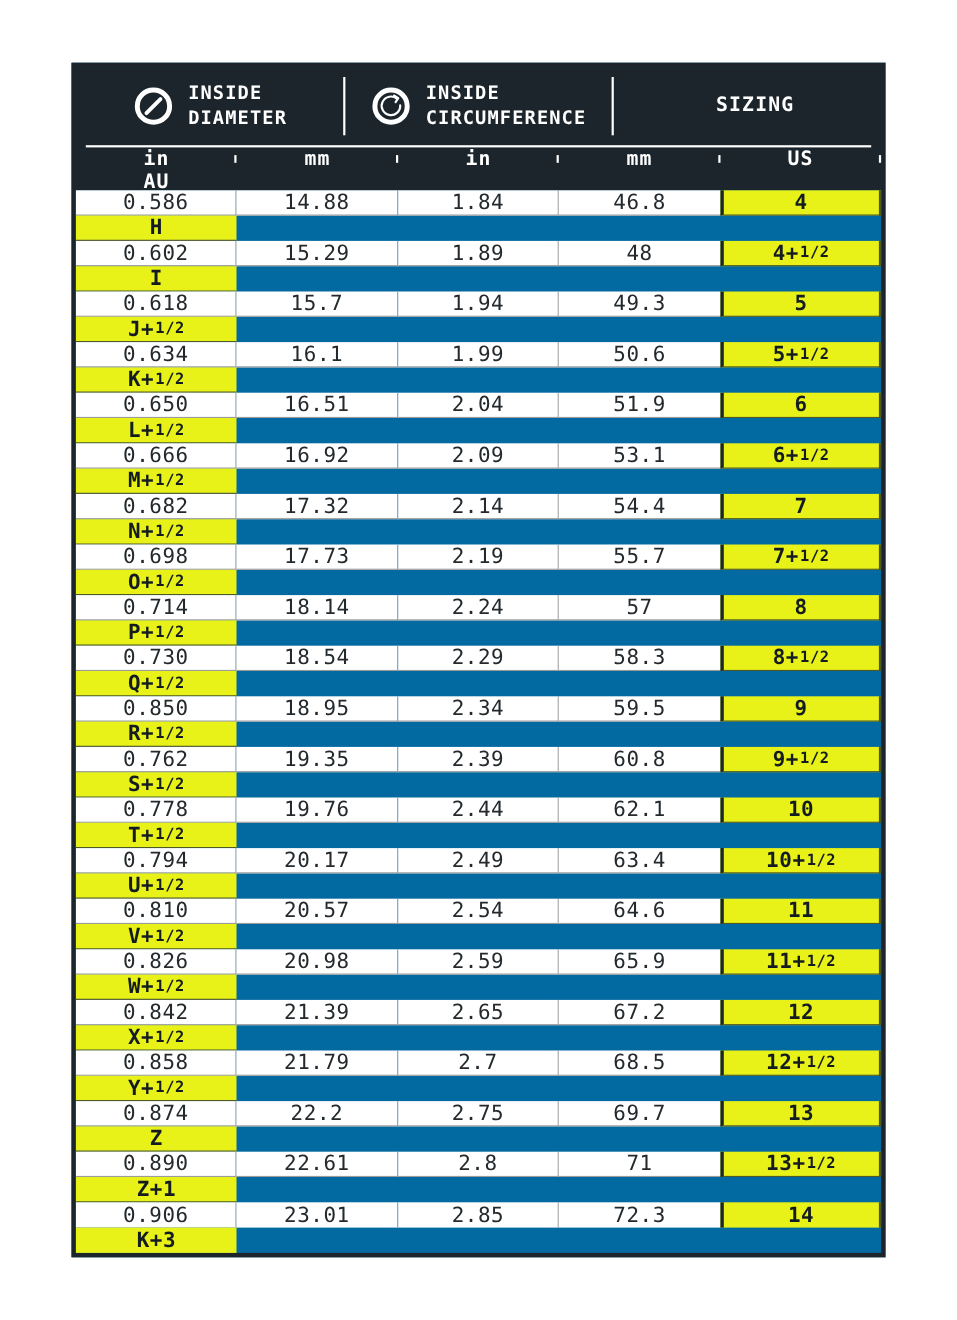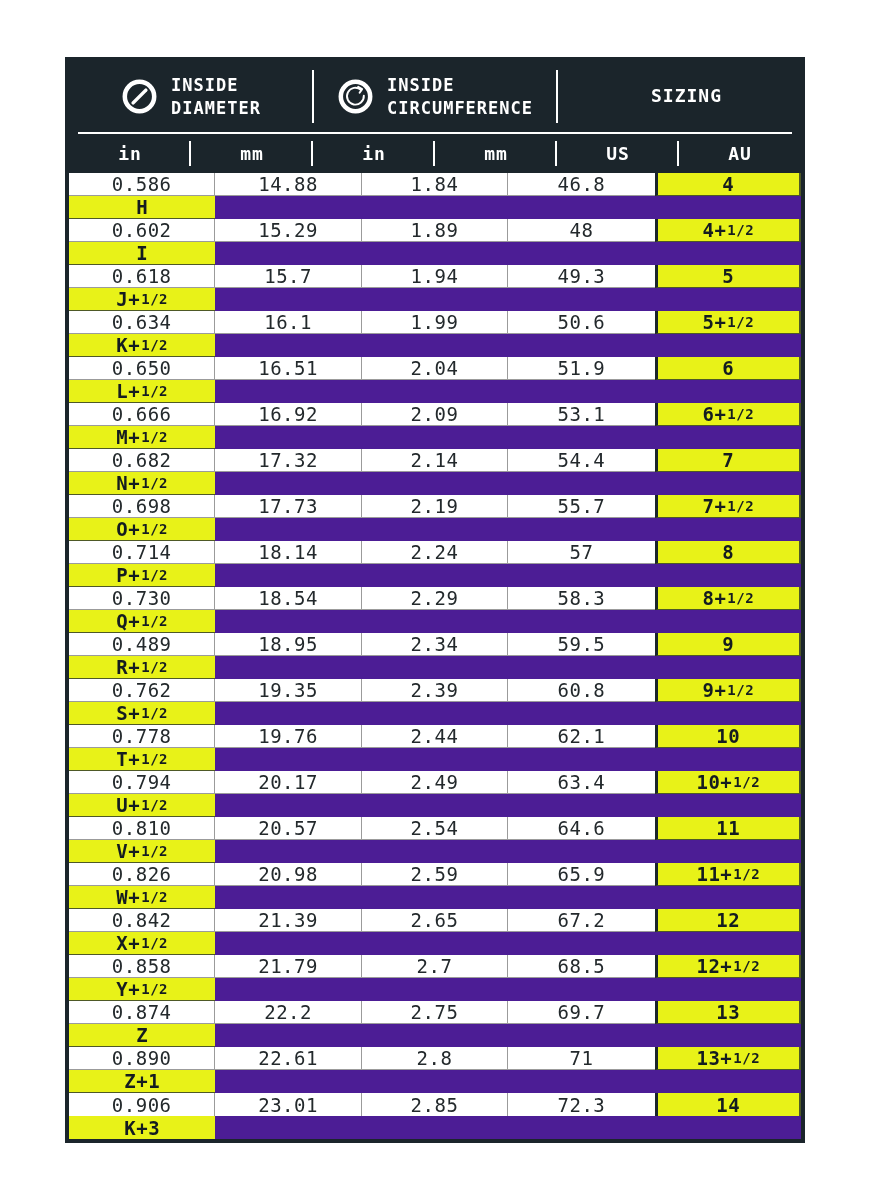--- a/index.html
+++ b/index.html
@@ -11,21 +11,21 @@
     font-family: "DejaVu Sans Mono", "Liberation Mono", monospace;
     position: relative;
   }
   .chart-table {
     position: absolute;
     left: 65px;
     top: 57px;
     width: 740px;
     box-sizing: border-box;
     border: 4px solid var(--dark-line, #1b252b);
-    background: #4c1d95;
+    background: #0369a1;
   }
   .thead {
     background: var(--header-bg, #1b252b);
   }
   .header-top {
     height: 71px;
     display: grid;
     grid-template-columns: 1fr 1fr 1fr;
   }
   .hsection {
@@ -55,21 +55,21 @@
     text-align: left;
   }
   .hlabel.single { font-size: 18px; margin-left: 15px; }
   .hrule {
     height: 2px;
     background: #ffffff;
     margin: 0 9px;
   }
   .subheader {
     display: grid;
-    grid-template-columns: repeat(6, 1fr);
+    grid-template-columns: repeat(5, 1fr);
     height: 39px;
   }
   .subcell {
     color: var(--header-text, #ffffff);
     font-weight: bold;
     font-size: 18px;
     letter-spacing: 1px;
     display: flex;
     align-items: center;
     justify-content: center;
@@ -248,21 +248,21 @@
       </div>
       <div class="row">
         <div class="cell num-cell c0">0.730</div>
         <div class="cell num-cell c1">18.54</div>
         <div class="cell num-cell c2">2.29</div>
         <div class="cell num-cell c3">58.3</div>
         <div class="cell size-cell c4">8+<span class="frac">1/2</span></div>
         <div class="cell size-cell c5">Q+<span class="frac">1/2</span></div>
       </div>
       <div class="row">
-        <div class="cell num-cell c0">0.489</div>
+        <div class="cell num-cell c0">0.850</div>
         <div class="cell num-cell c1">18.95</div>
         <div class="cell num-cell c2">2.34</div>
         <div class="cell num-cell c3">59.5</div>
         <div class="cell size-cell c4">9</div>
         <div class="cell size-cell c5">R+<span class="frac">1/2</span></div>
       </div>
       <div class="row">
         <div class="cell num-cell c0">0.762</div>
         <div class="cell num-cell c1">19.35</div>
         <div class="cell num-cell c2">2.39</div>

